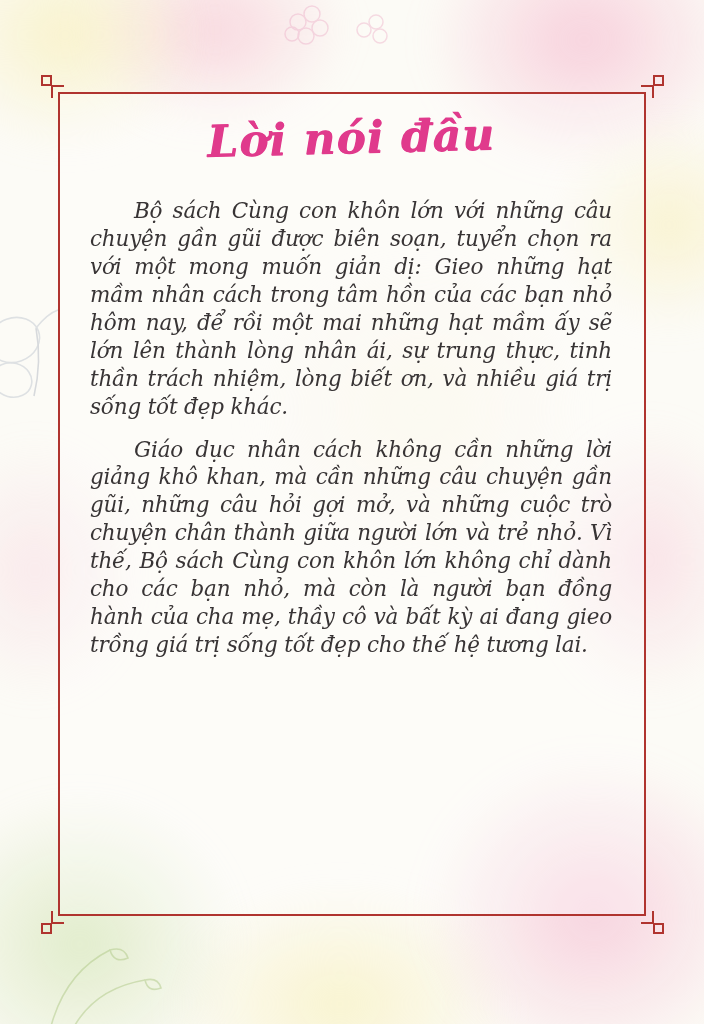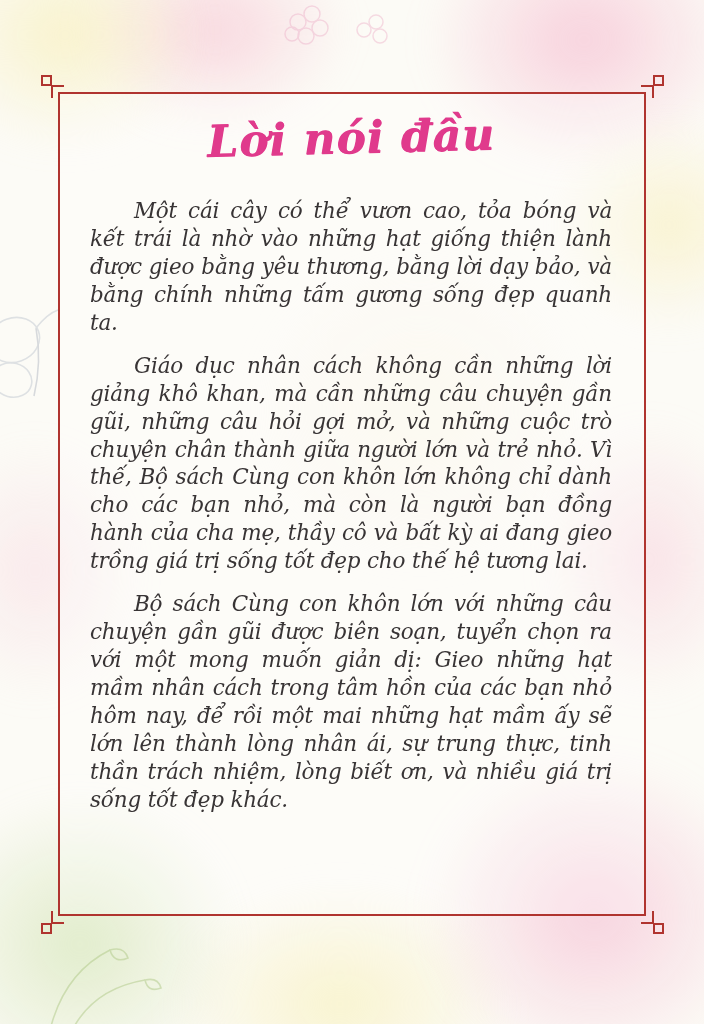--- a/index.html
+++ b/index.html
@@ -129,19 +129,18 @@
   </div>
 
   <div class="frame">
     <div class="corner c-tl"></div>
     <div class="corner c-tr"></div>
     <div class="corner c-bl"></div>
     <div class="corner c-br"></div>
 
     <div class="content">
       <h1 class="title">Lời nói đầu</h1>
-      <p class="para">Một cái cây có thể vươn cao, tỏa bóng và kết trái là nhờ vào những hạt giống thiện lành được gieo bằng yêu thương, bằng lời dạy bảo, và bằng chính những tấm gương sống đẹp quanh ta.</p>
+      <p class="para">Bộ sách Cùng con khôn lớn với những câu chuyện gần gũi được biên soạn, tuyển chọn ra với một mong muốn giản dị: Gieo những hạt mầm nhân cách trong tâm hồn của các bạn nhỏ hôm nay, để rồi một mai những hạt mầm ấy sẽ lớn lên thành lòng nhân ái, sự trung thực, tinh thần trách nhiệm, lòng biết ơn, và nhiều giá trị sống tốt đẹp khác.</p>
       <p class="para">Giáo dục nhân cách không cần những lời giảng khô khan, mà cần những câu chuyện gần gũi, những câu hỏi gợi mở, và những cuộc trò chuyện chân thành giữa người lớn và trẻ nhỏ. Vì thế, Bộ sách Cùng con khôn lớn  không chỉ dành cho các bạn nhỏ, mà còn là người bạn đồng hành của cha mẹ, thầy cô và bất kỳ ai đang gieo trồng giá trị sống tốt đẹp cho thế hệ tương lai.</p>
-      <p class="para">Bộ sách Cùng con khôn lớn với những câu chuyện gần gũi được biên soạn, tuyển chọn ra với một mong muốn giản dị: Gieo những hạt mầm nhân cách trong tâm hồn của các bạn nhỏ hôm nay, để rồi một mai những hạt mầm ấy sẽ lớn lên thành lòng nhân ái, sự trung thực, tinh thần trách nhiệm, lòng biết ơn, và nhiều giá trị sống tốt đẹp khác.</p>
     </div>
   </div>
 
 </div>
 
 </body></html>

